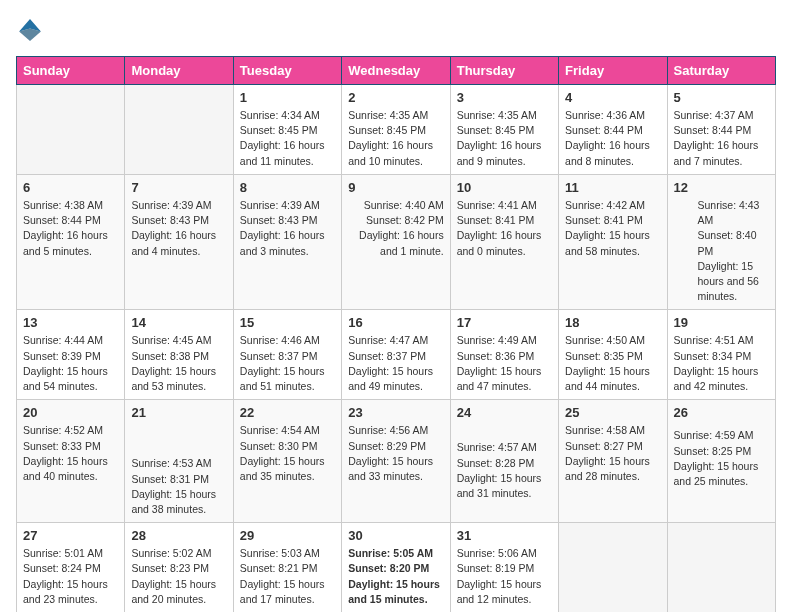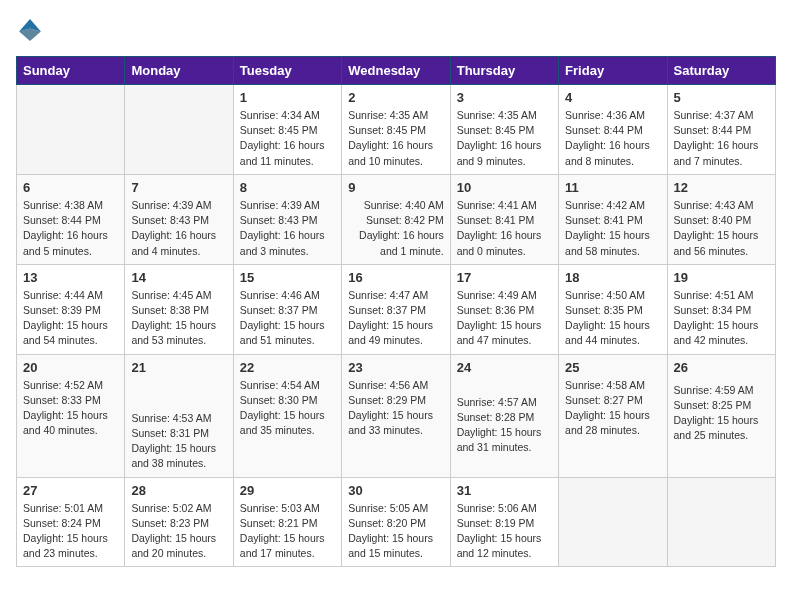--- a/index.html
+++ b/index.html
@@ -51,21 +51,21 @@
     .subtitle {
       font-size: 15px;
       color: #333;
     }
     table {
       width: 100%;
       border-collapse: collapse;
       table-layout: fixed;
     }
     th {
-      background: #4c1d95;
+      background: #ec4899;
       color: #fff;
       text-align: left;
       padding: 6px 6px;
       font-size: 13px;
       font-weight: bold;
       border: 1px solid #1a5276;
     }
     td {
       border: 1px solid #ccc;
       vertical-align: top;
@@ -195,21 +195,21 @@
 Daylight: 16 hours and 0 minutes.</div>
         </td>
         <td>
           <div class="day-num">11</div>
           <div class="day-info" style="white-space: pre-line;">Sunrise: 4:42 AM
 Sunset: 8:41 PM
 Daylight: 15 hours and 58 minutes.</div>
         </td>
         <td>
           <div class="day-num">12</div>
-          <div class="day-info" style="white-space: pre-line;">Sunrise: 4:43 AM
+          <div class="day-info" style="white-space: pre-line; margin-left: 24px;">Sunrise: 4:43 AM
 Sunset: 8:40 PM
 Daylight: 15 hours and 56 minutes.</div>
         </td>
       </tr>
       <tr>
         <td>
           <div class="day-num">13</div>
           <div class="day-info" style="white-space: pre-line;">Sunrise: 4:44 AM
 Sunset: 8:39 PM
 Daylight: 15 hours and 54 minutes.</div>
@@ -309,21 +309,21 @@
 Daylight: 15 hours and 20 minutes.</div>
         </td>
         <td>
           <div class="day-num">29</div>
           <div class="day-info" style="white-space: pre-line;">Sunrise: 5:03 AM
 Sunset: 8:21 PM
 Daylight: 15 hours and 17 minutes.</div>
         </td>
         <td>
           <div class="day-num">30</div>
-          <div class="day-info" style="white-space: pre-line;">Sunrise: 5:05 AM
+          <div class="day-info" style="white-space: pre-line; font-weight: bold;">Sunrise: 5:05 AM
 Sunset: 8:20 PM
 Daylight: 15 hours and 15 minutes.</div>
         </td>
         <td>
           <div class="day-num">31</div>
           <div class="day-info" style="white-space: pre-line;">Sunrise: 5:06 AM
 Sunset: 8:19 PM
 Daylight: 15 hours and 12 minutes.</div>
         </td>
         <td class="empty"></td>

